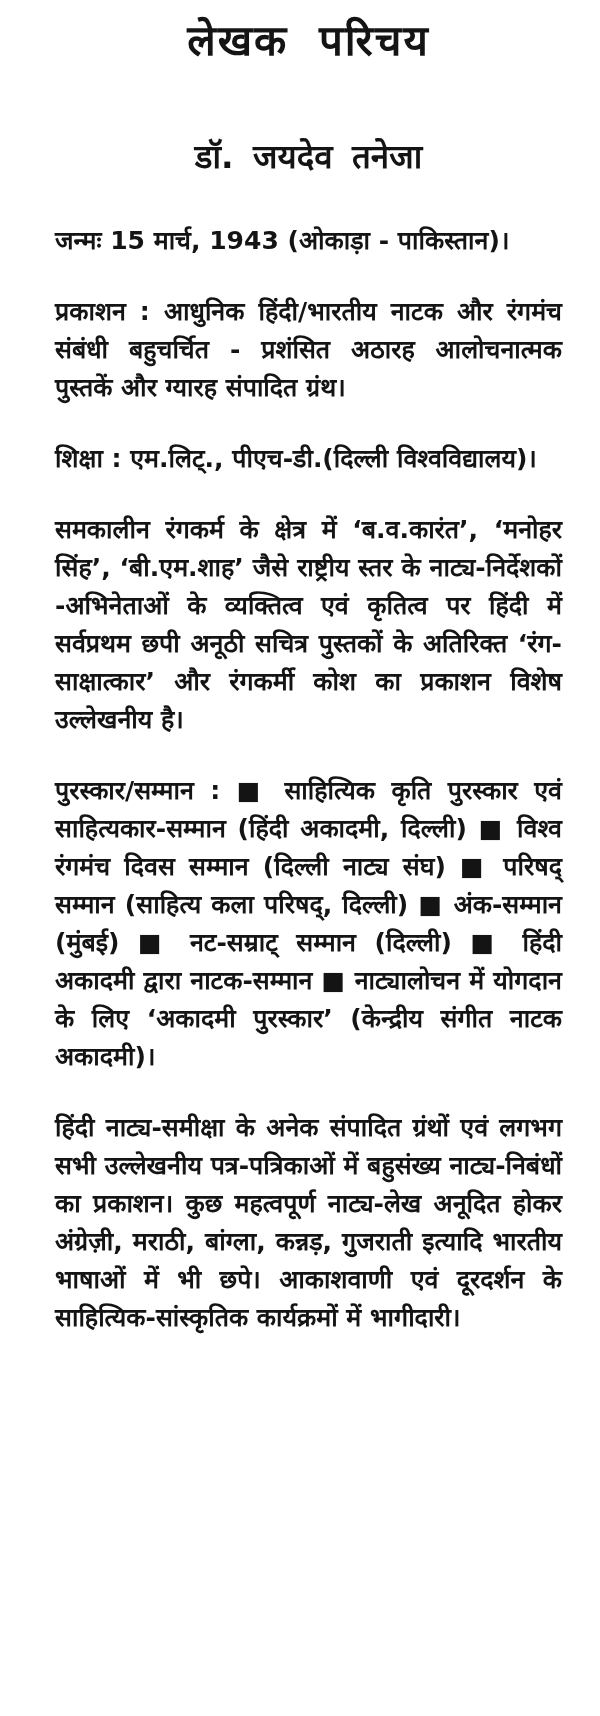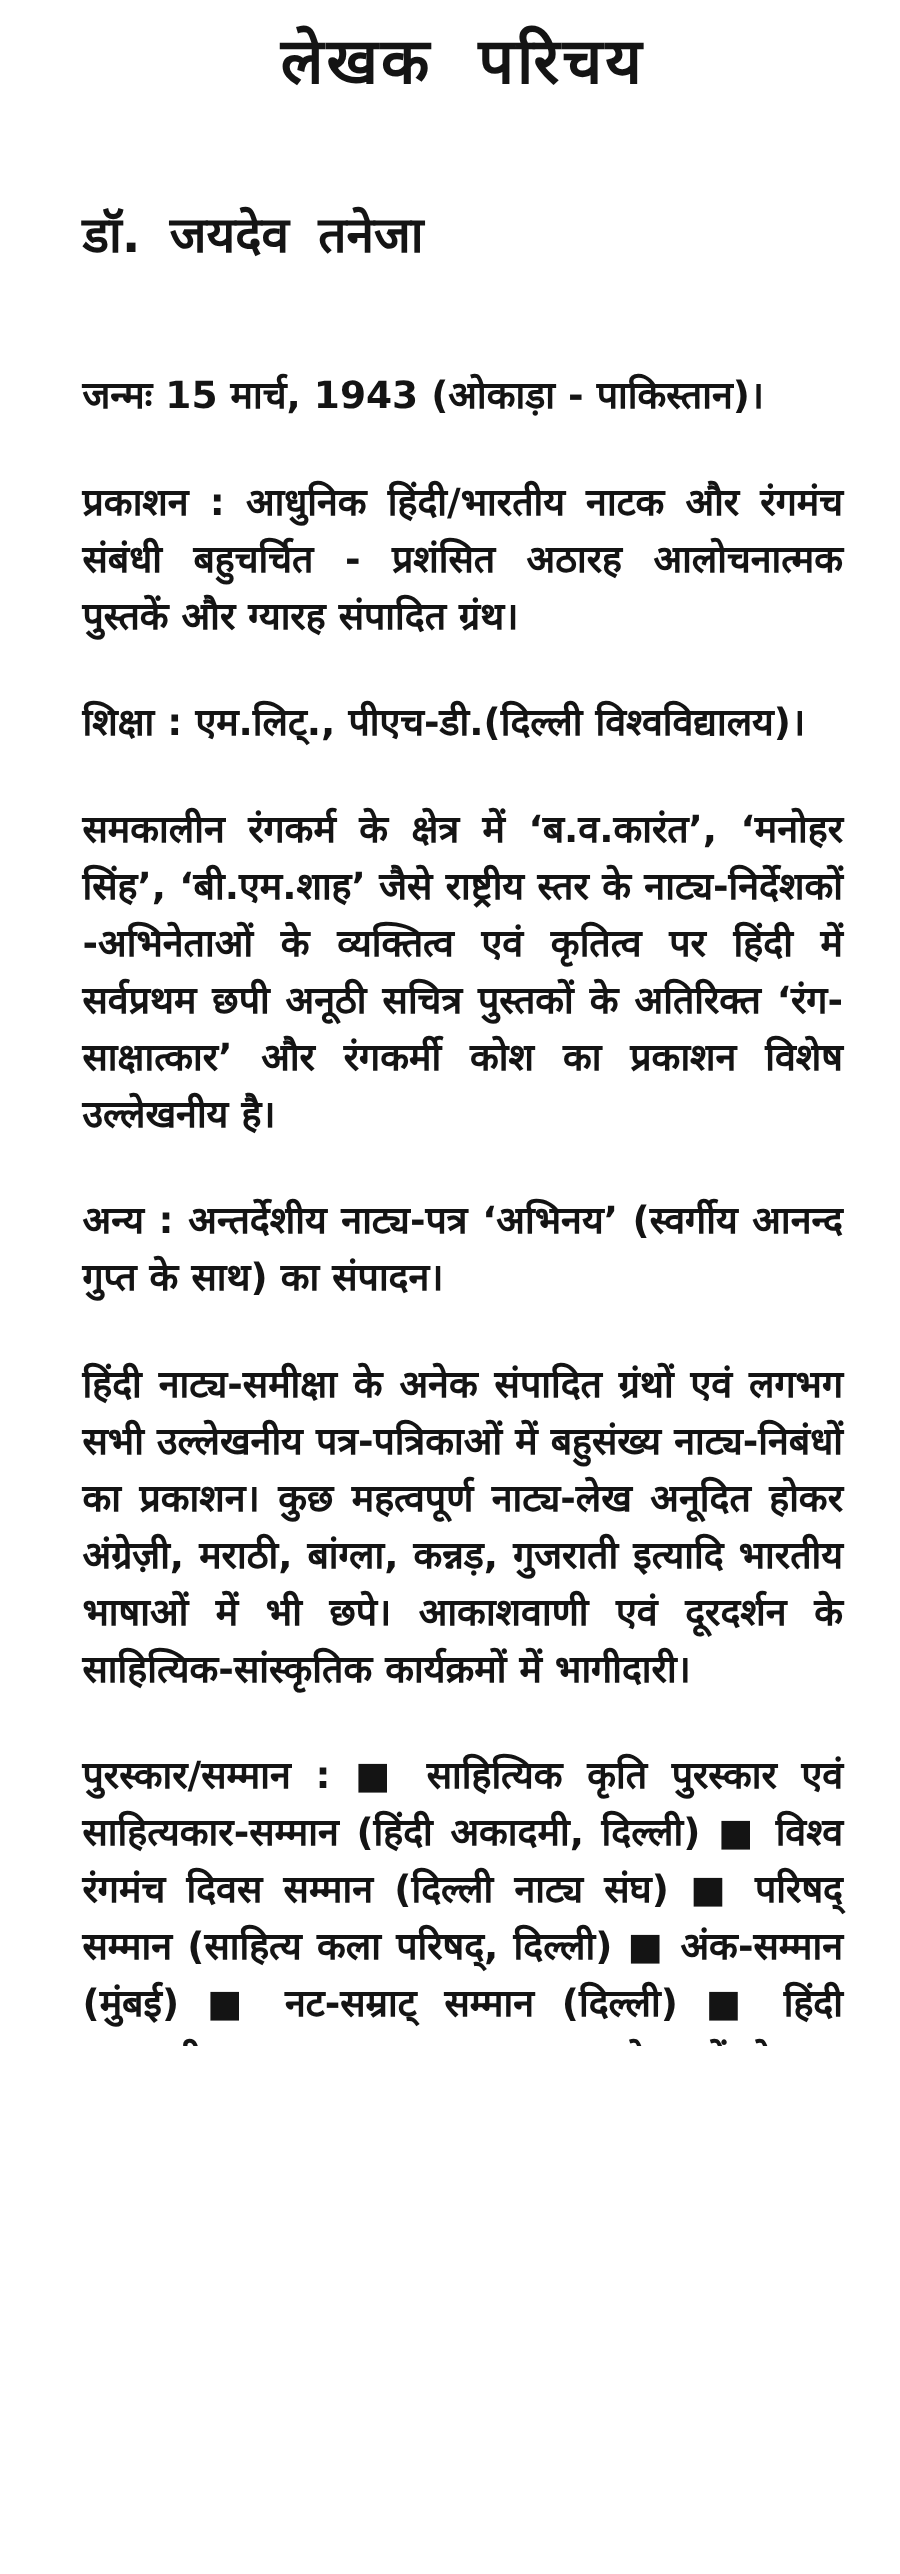--- a/index.html
+++ b/index.html
@@ -23,26 +23,26 @@
     font-size: 42px;
     font-weight: 800;
     text-align: center;
     letter-spacing: 2px;
     margin: 4px 0 0 0;
     word-spacing: 14px;
   }
   .doc-author {
     font-size: 33px;
     font-weight: 800;
-    text-align: left;
+    text-align: center;
     margin: 66px 0 0 0;
     word-spacing: 8px;
   }
   .body-block {
-    margin-top: 67px;
+    margin-top: 44px;
   }
   .para {
     font-size: 25px;
     font-weight: 700;
     line-height: 38px;
     text-align: justify;
     text-justify: inter-word;
     margin: 0 0 33px 0;
   }
   .para:last-child {
@@ -61,21 +61,20 @@
   <div class="body-block">
 
     <p class="para">जन्मः 15 मार्च, 1943 (ओकाड़ा - पाकिस्तान)।</p>
 
     <p class="para">प्रकाशन : आधुनिक हिंदी/भारतीय नाटक और रंगमंच संबंधी बहुचर्चित - प्रशंसित अठारह आलोचनात्मक पुस्तकें और ग्यारह संपादित ग्रंथ।</p>
 
     <p class="para">शिक्षा : एम.लिट्., पीएच-डी.(दिल्ली विश्वविद्यालय)।</p>
 
     <p class="para">समकालीन रंगकर्म के क्षेत्र में ‘ब.व.कारंत’, ‘मनोहर सिंह’, ‘बी.एम.शाह’ जैसे राष्ट्रीय स्तर के नाट्य-निर्देशकों -अभिनेताओं के व्यक्तित्व एवं कृतित्व पर हिंदी में सर्वप्रथम छपी अनूठी सचित्र पुस्तकों के अतिरिक्त ‘रंग-साक्षात्कार’ और रंगकर्मी कोश का प्रकाशन विशेष उल्लेखनीय है।</p>
 
-    <p class="para">अन्य : अन्तर्देशीय नाट्य-पत्र ‘अभिनय’ (स्वर्गीय आनन्द गुप्त के साथ) का संपादन।</p>
+
+    <p class="para">पुरस्कार/सम्मान : ■ साहित्यिक कृति पुरस्कार एवं साहित्यकार-सम्मान (हिंदी अकादमी, दिल्ली) ■ विश्व रंगमंच दिवस सम्मान (दिल्ली नाट्य संघ) ■ परिषद् सम्मान (साहित्य कला परिषद्, दिल्ली) ■ अंक-सम्मान (मुंबई) ■ नट-सम्राट् सम्मान (दिल्ली) ■ हिंदी अकादमी द्वारा नाटक-सम्मान ■ नाट्यालोचन में योगदान के लिए ‘अकादमी पुरस्कार’ (केन्द्रीय संगीत नाटक अकादमी)।</p>
 
     <p class="para">हिंदी नाट्य-समीक्षा के अनेक संपादित ग्रंथों एवं लगभग सभी उल्लेखनीय पत्र-पत्रिकाओं में बहुसंख्य नाट्य-निबंधों का प्रकाशन। कुछ महत्वपूर्ण नाट्य-लेख अनूदित होकर अंग्रेज़ी, मराठी, बांग्ला, कन्नड़, गुजराती इत्यादि भारतीय भाषाओं में भी छपे। आकाशवाणी एवं दूरदर्शन के साहित्यिक-सांस्कृतिक कार्यक्रमों में भागीदारी।</p>
-
-    <p class="para">पुरस्कार/सम्मान : ■ साहित्यिक कृति पुरस्कार एवं साहित्यकार-सम्मान (हिंदी अकादमी, दिल्ली) ■ विश्व रंगमंच दिवस सम्मान (दिल्ली नाट्य संघ) ■ परिषद् सम्मान (साहित्य कला परिषद्, दिल्ली) ■ अंक-सम्मान (मुंबई) ■ नट-सम्राट् सम्मान (दिल्ली) ■ हिंदी अकादमी द्वारा नाटक-सम्मान ■ नाट्यालोचन में योगदान के लिए ‘अकादमी पुरस्कार’ (केन्द्रीय संगीत नाटक अकादमी)।</p>
 
 
   </div>
 </div>
 
 </body></html>

